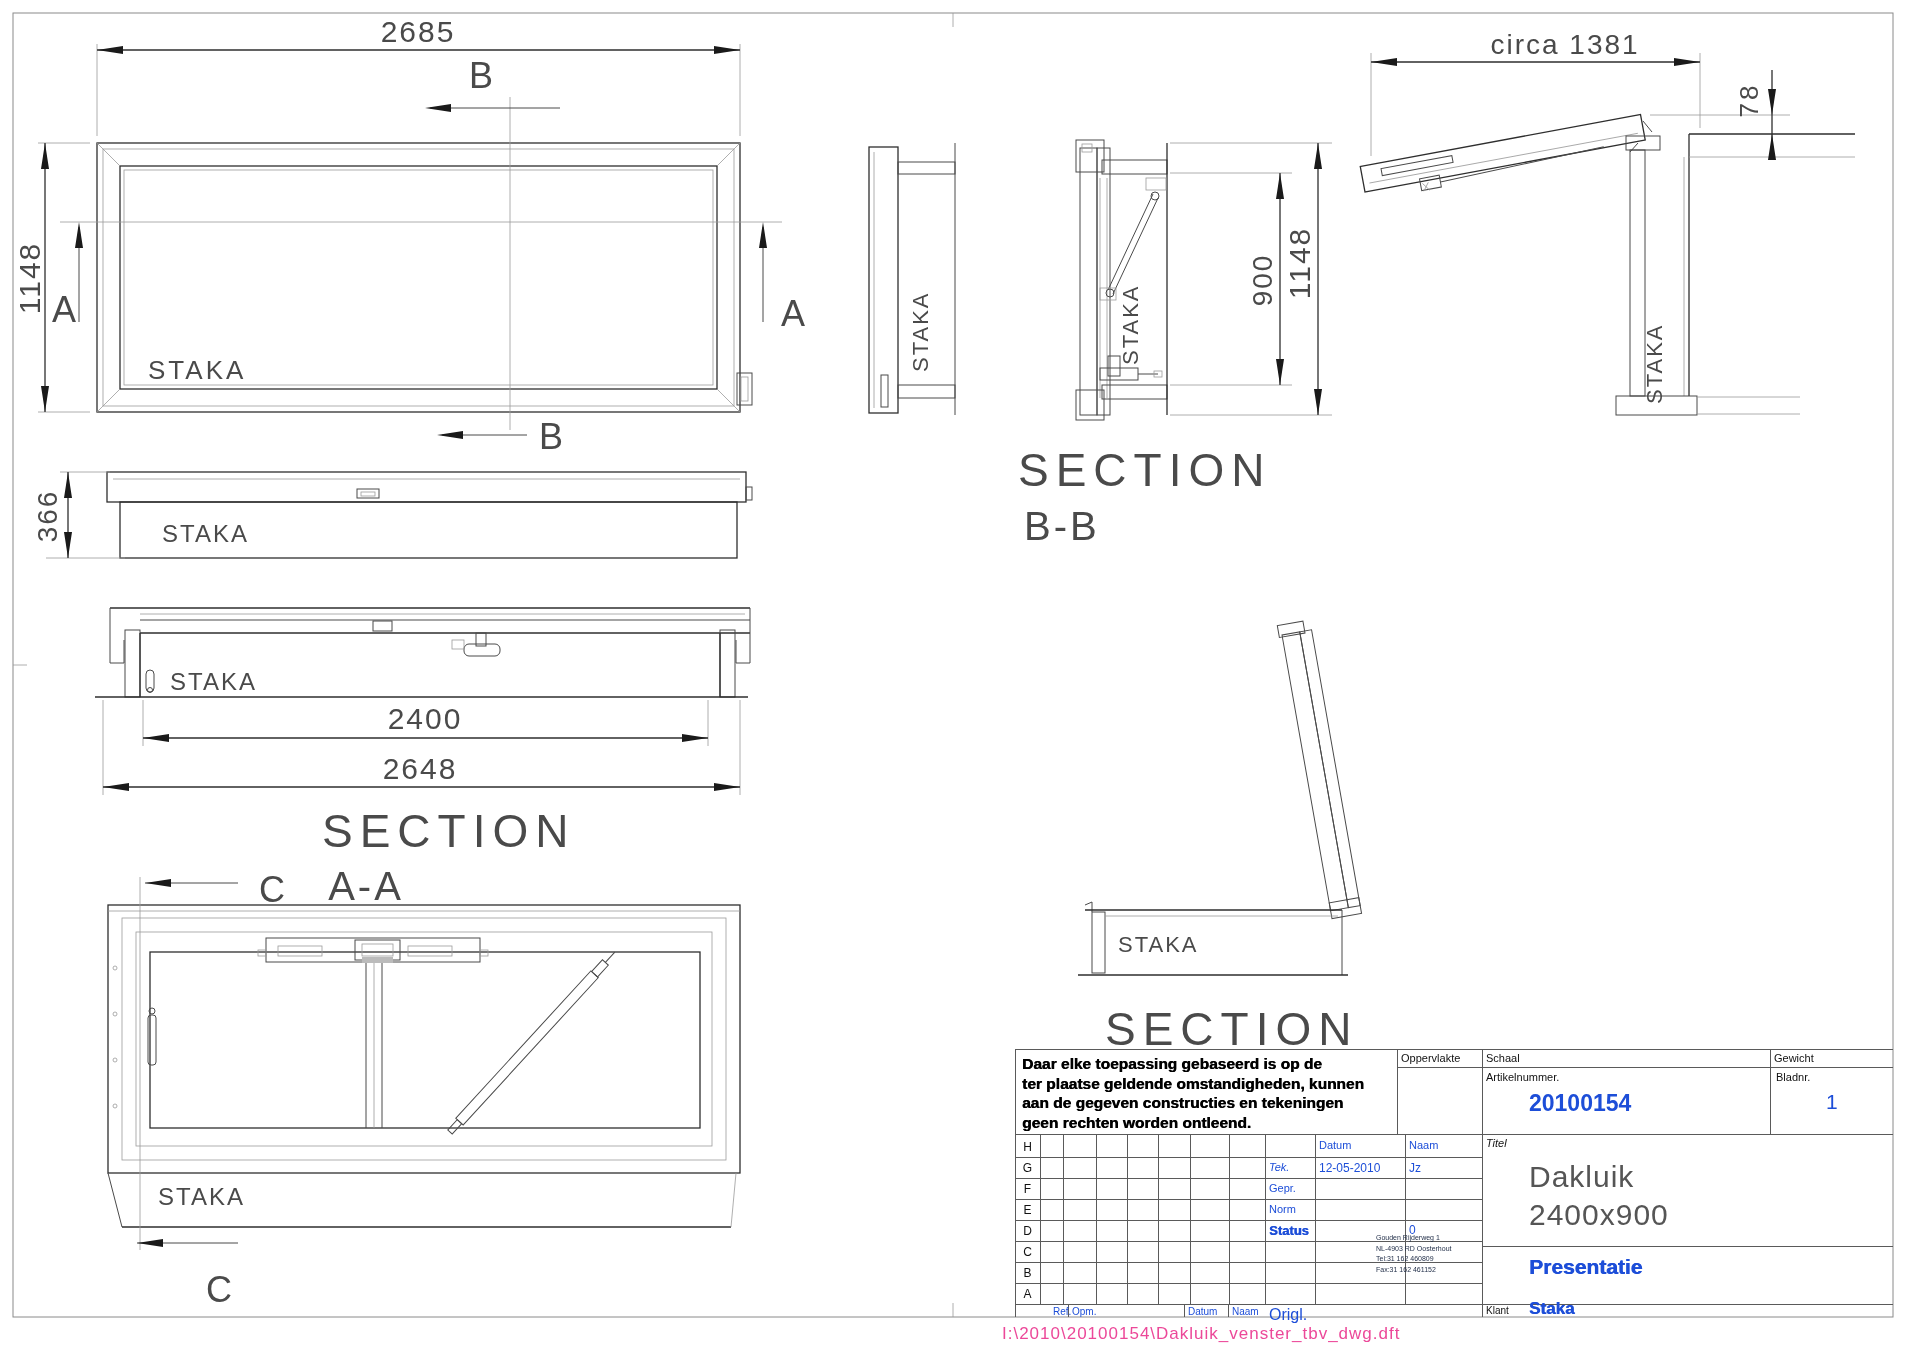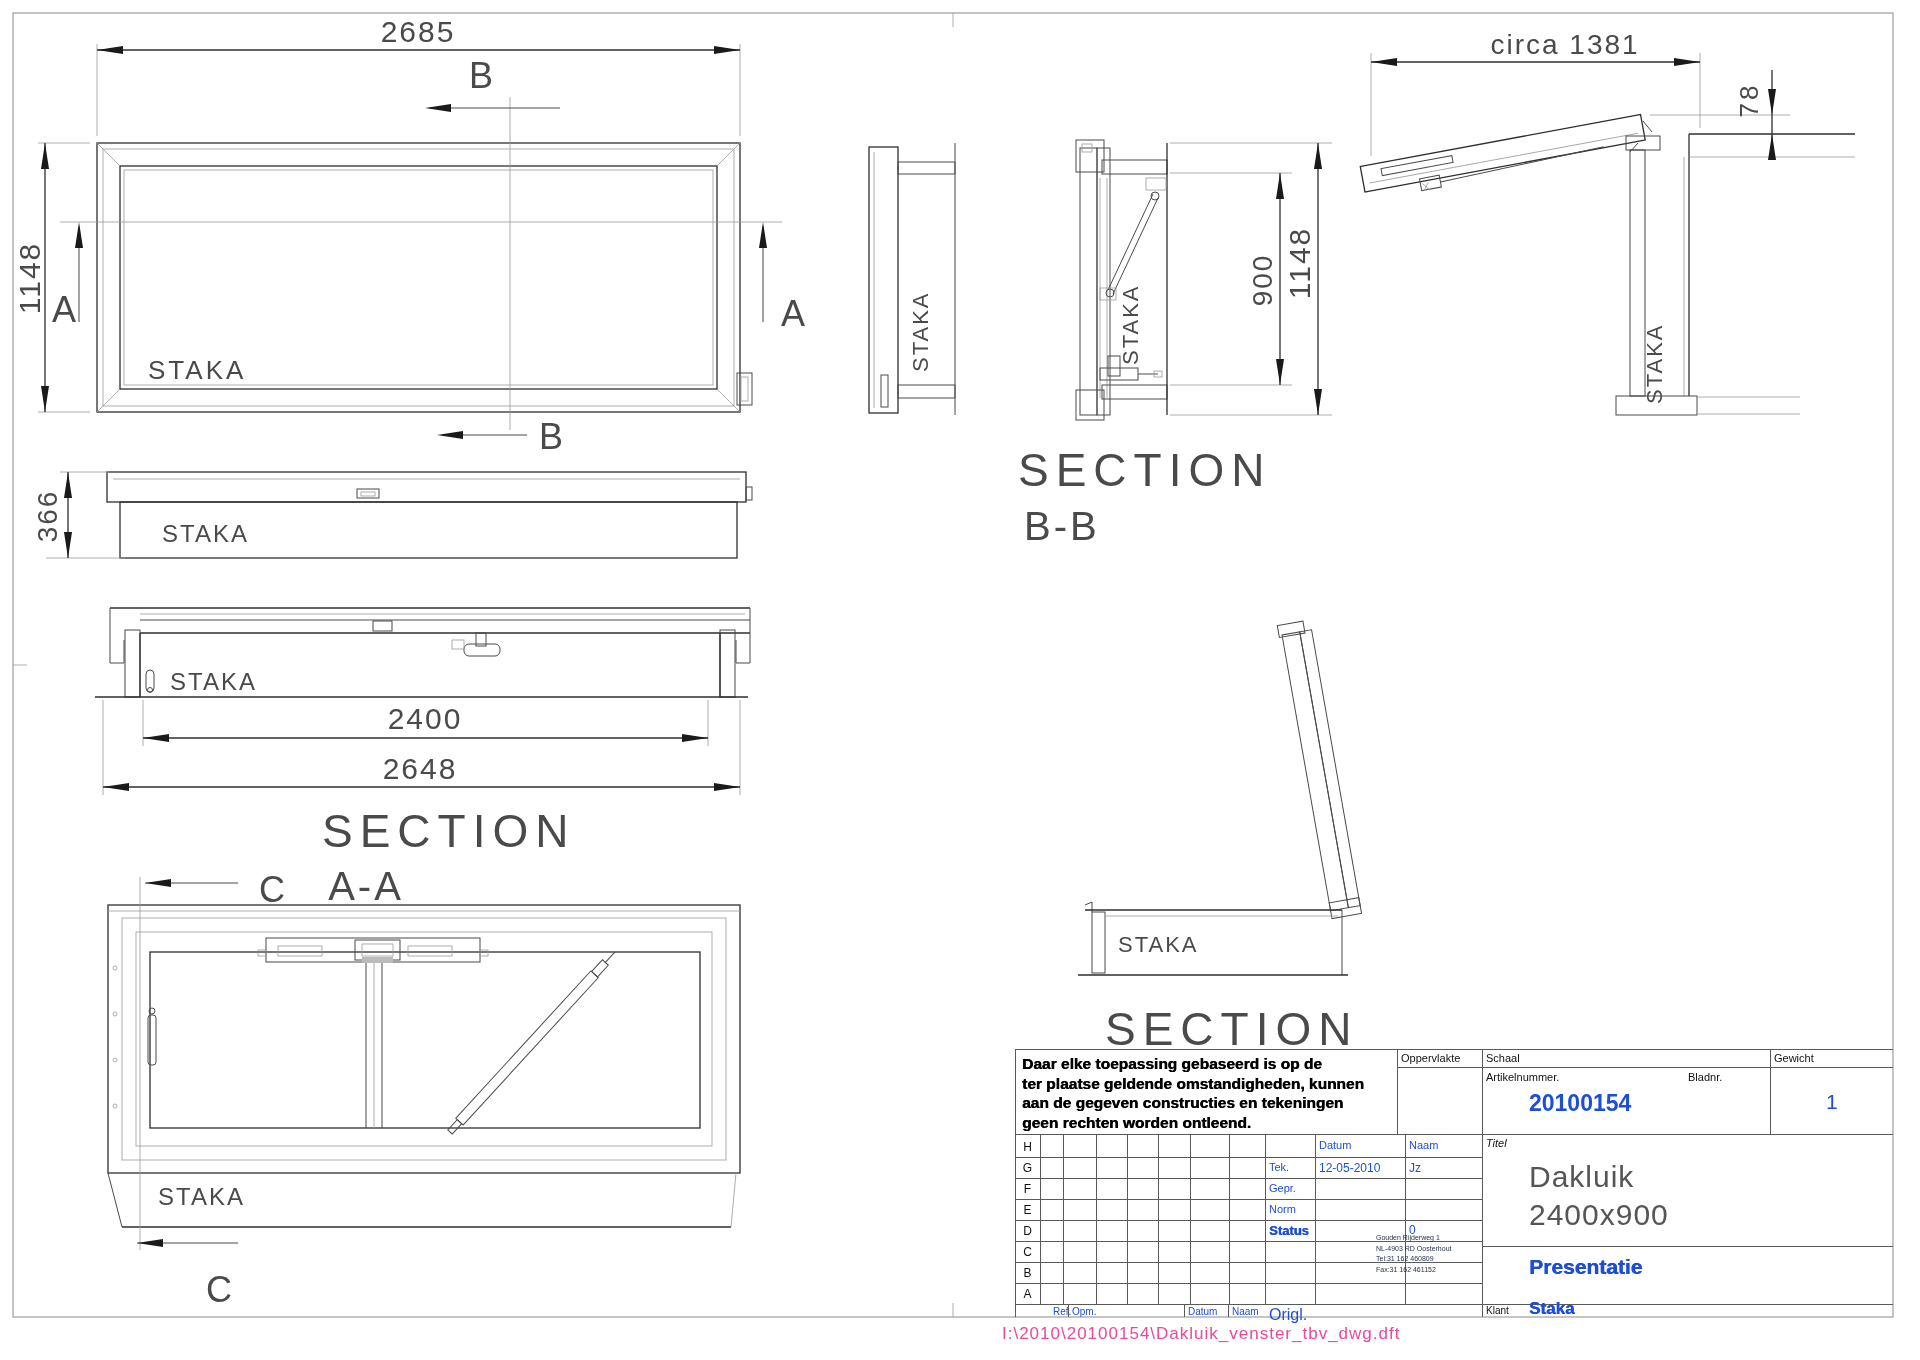--- a/index.html
+++ b/index.html
@@ -352,35 +352,35 @@
     <div>ter plaatse geldende omstandigheden, kunnen</div>
     <div>aan de gegeven constructies en tekeningen</div>
     <div>geen rechten worden ontleend.</div>
   </div>
 
   <div class="lbl" style="left:1401px;top:1052px;">Oppervlakte</div>
   <div class="lbl" style="left:1486px;top:1052px;">Schaal</div>
   <div class="lbl" style="left:1774px;top:1052px;">Gewicht</div>
   <div class="lbl" style="left:1486px;top:1071px;text-align:center;">Artikelnummer.</div>
   <div class="cell" style="left:1529px;top:1090px;font-size:23px;font-weight:bold;">20100154</div>
-  <div class="lbl" style="left:1688px;top:1071px;">Bladnr.</div>
+  <div class="lbl" style="left:1776px;top:1071px;">Bladnr.</div>
   <div class="cell" style="left:1826px;top:1090px;font-size:21px;">1</div>
 
   <div class="rowletter" style="left:1015px;top:1136px;">H</div>
   <div class="rowletter" style="left:1015px;top:1157px;">G</div>
   <div class="rowletter" style="left:1015px;top:1178px;">F</div>
   <div class="rowletter" style="left:1015px;top:1199px;">E</div>
   <div class="rowletter" style="left:1015px;top:1220px;">D</div>
   <div class="rowletter" style="left:1015px;top:1241px;">C</div>
   <div class="rowletter" style="left:1015px;top:1262px;">B</div>
   <div class="rowletter" style="left:1015px;top:1283px;">A</div>
 
   <div class="cell" style="left:1319px;top:1139px;font-size:11px;">Datum</div>
   <div class="cell" style="left:1409px;top:1139px;font-size:11px;">Naam</div>
-  <div class="cell" style="left:1269px;top:1161px;font-size:11px;">Tek.</div>
+  <div class="cell" style="left:1269px;top:1161px;font-size:11px;font-style:italic;">Tek.</div>
   <div class="cell" style="left:1319px;top:1161px;font-size:12px;">12-05-2010</div>
   <div class="cell" style="left:1409px;top:1161px;font-size:12px;">Jz</div>
   <div class="cell" style="left:1269px;top:1182px;font-size:11px;">Gepr.</div>
   <div class="cell" style="left:1269px;top:1203px;font-size:11px;">Norm</div>
   <div class="cell bold2" style="left:1269px;top:1223px;font-size:13px;">Status</div>
   <div class="cell" style="left:1409px;top:1223px;font-size:12px;">0</div>
 
   <div class="tb" style="left:1376px;top:1233px;font-size:7px;line-height:10.5px;color:#23304a;">
     <div>Gouden Rijderweg 1</div>
     <div>NL-4903 RD Oosterhout</div>

